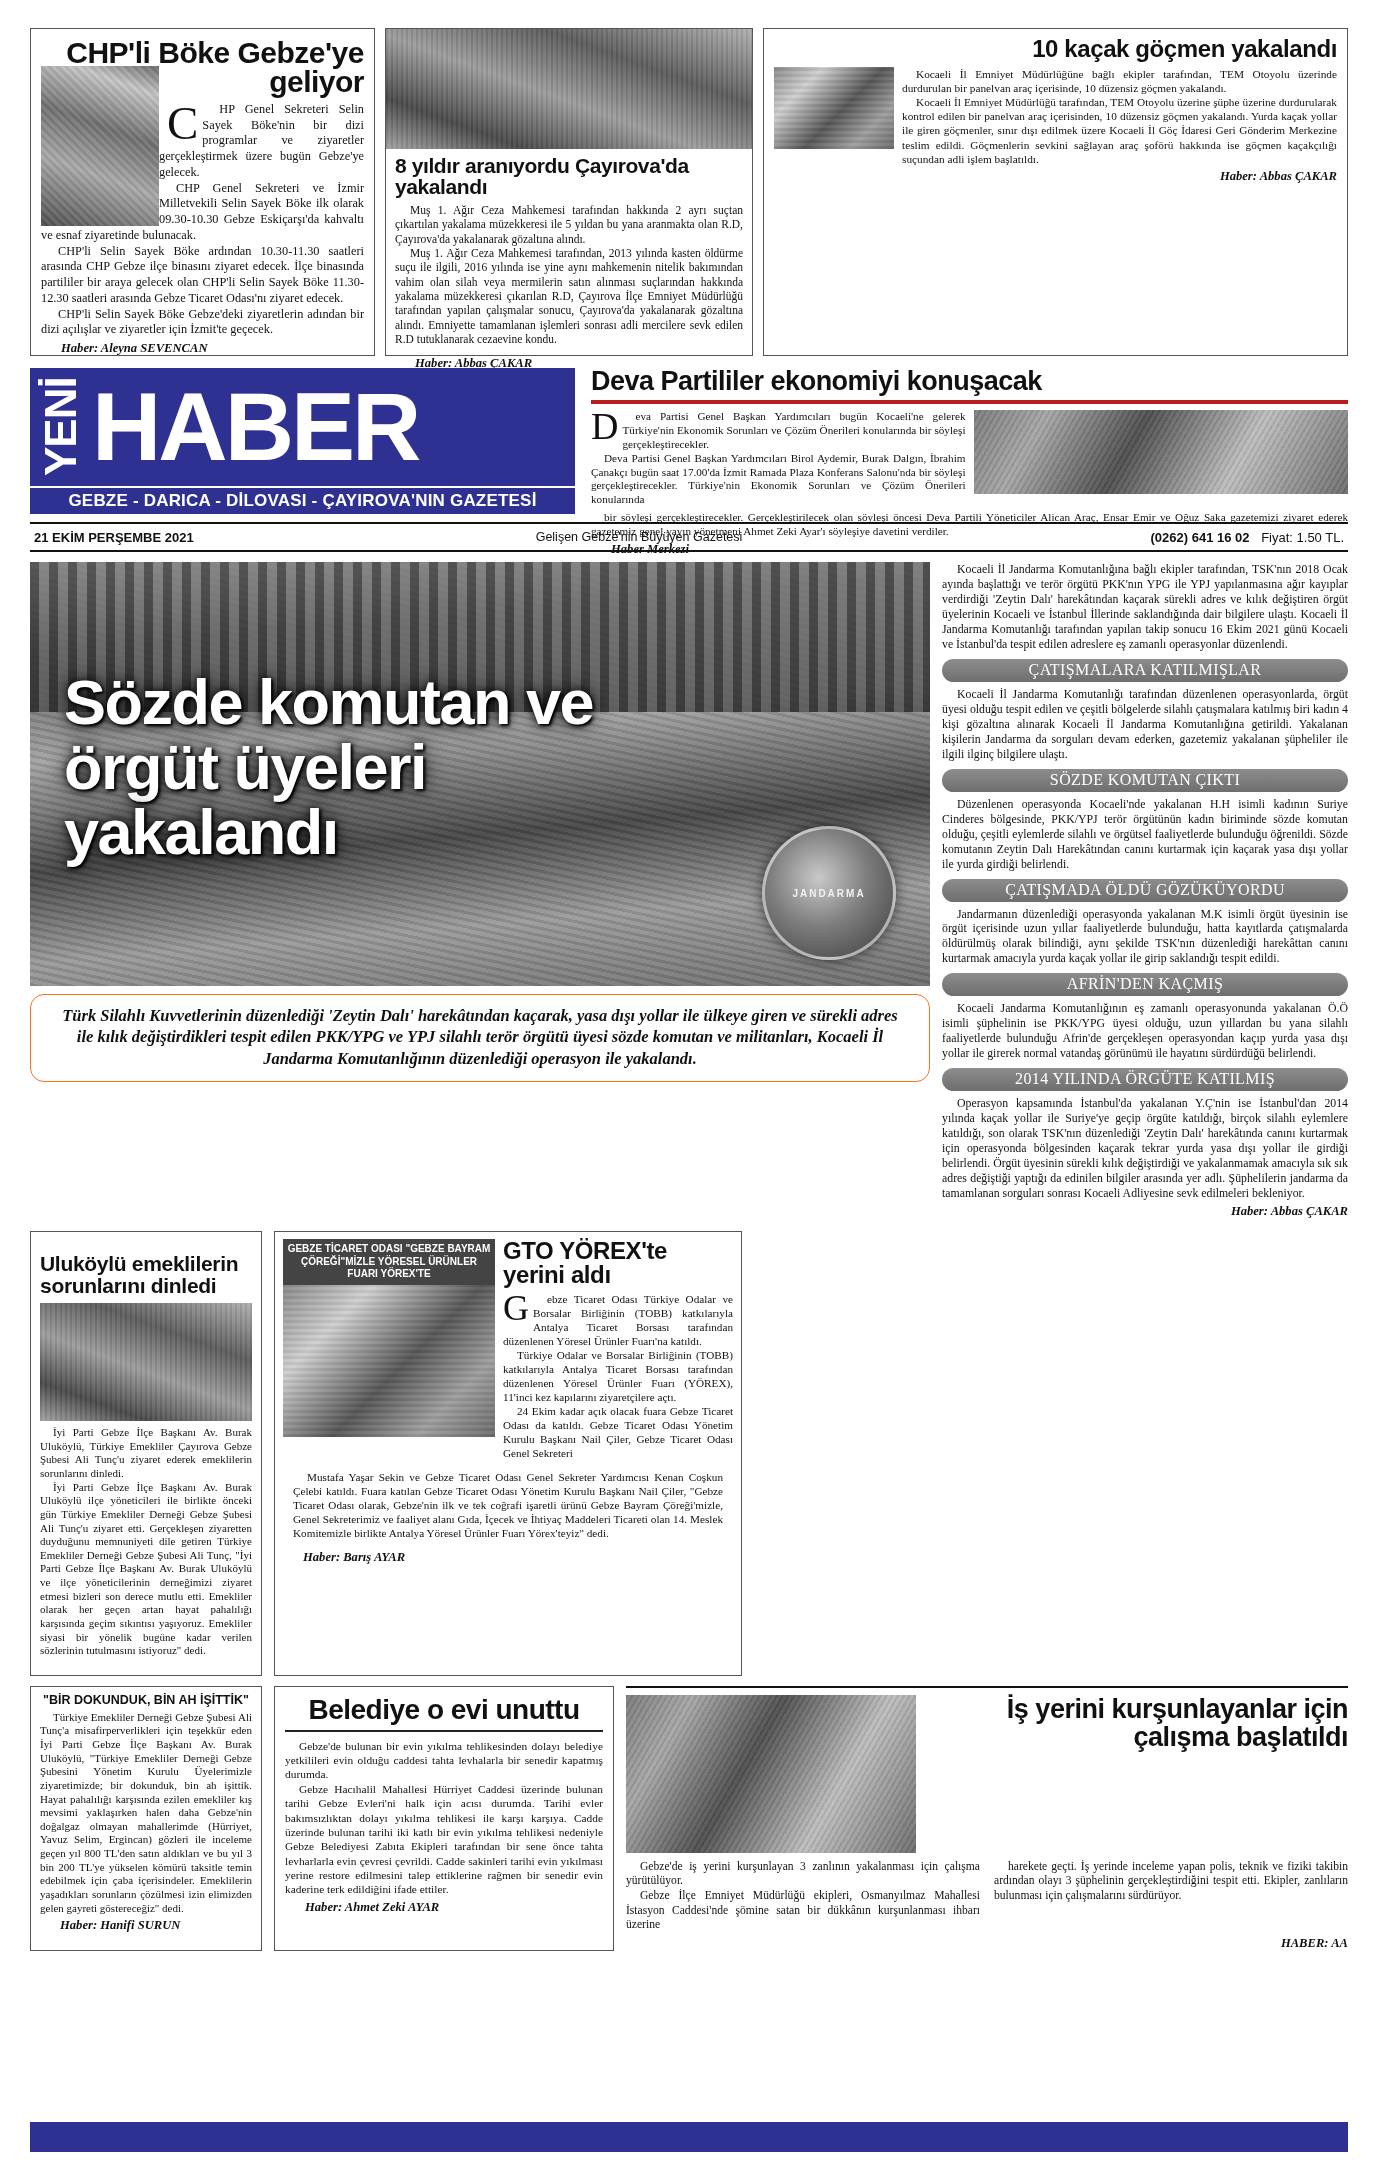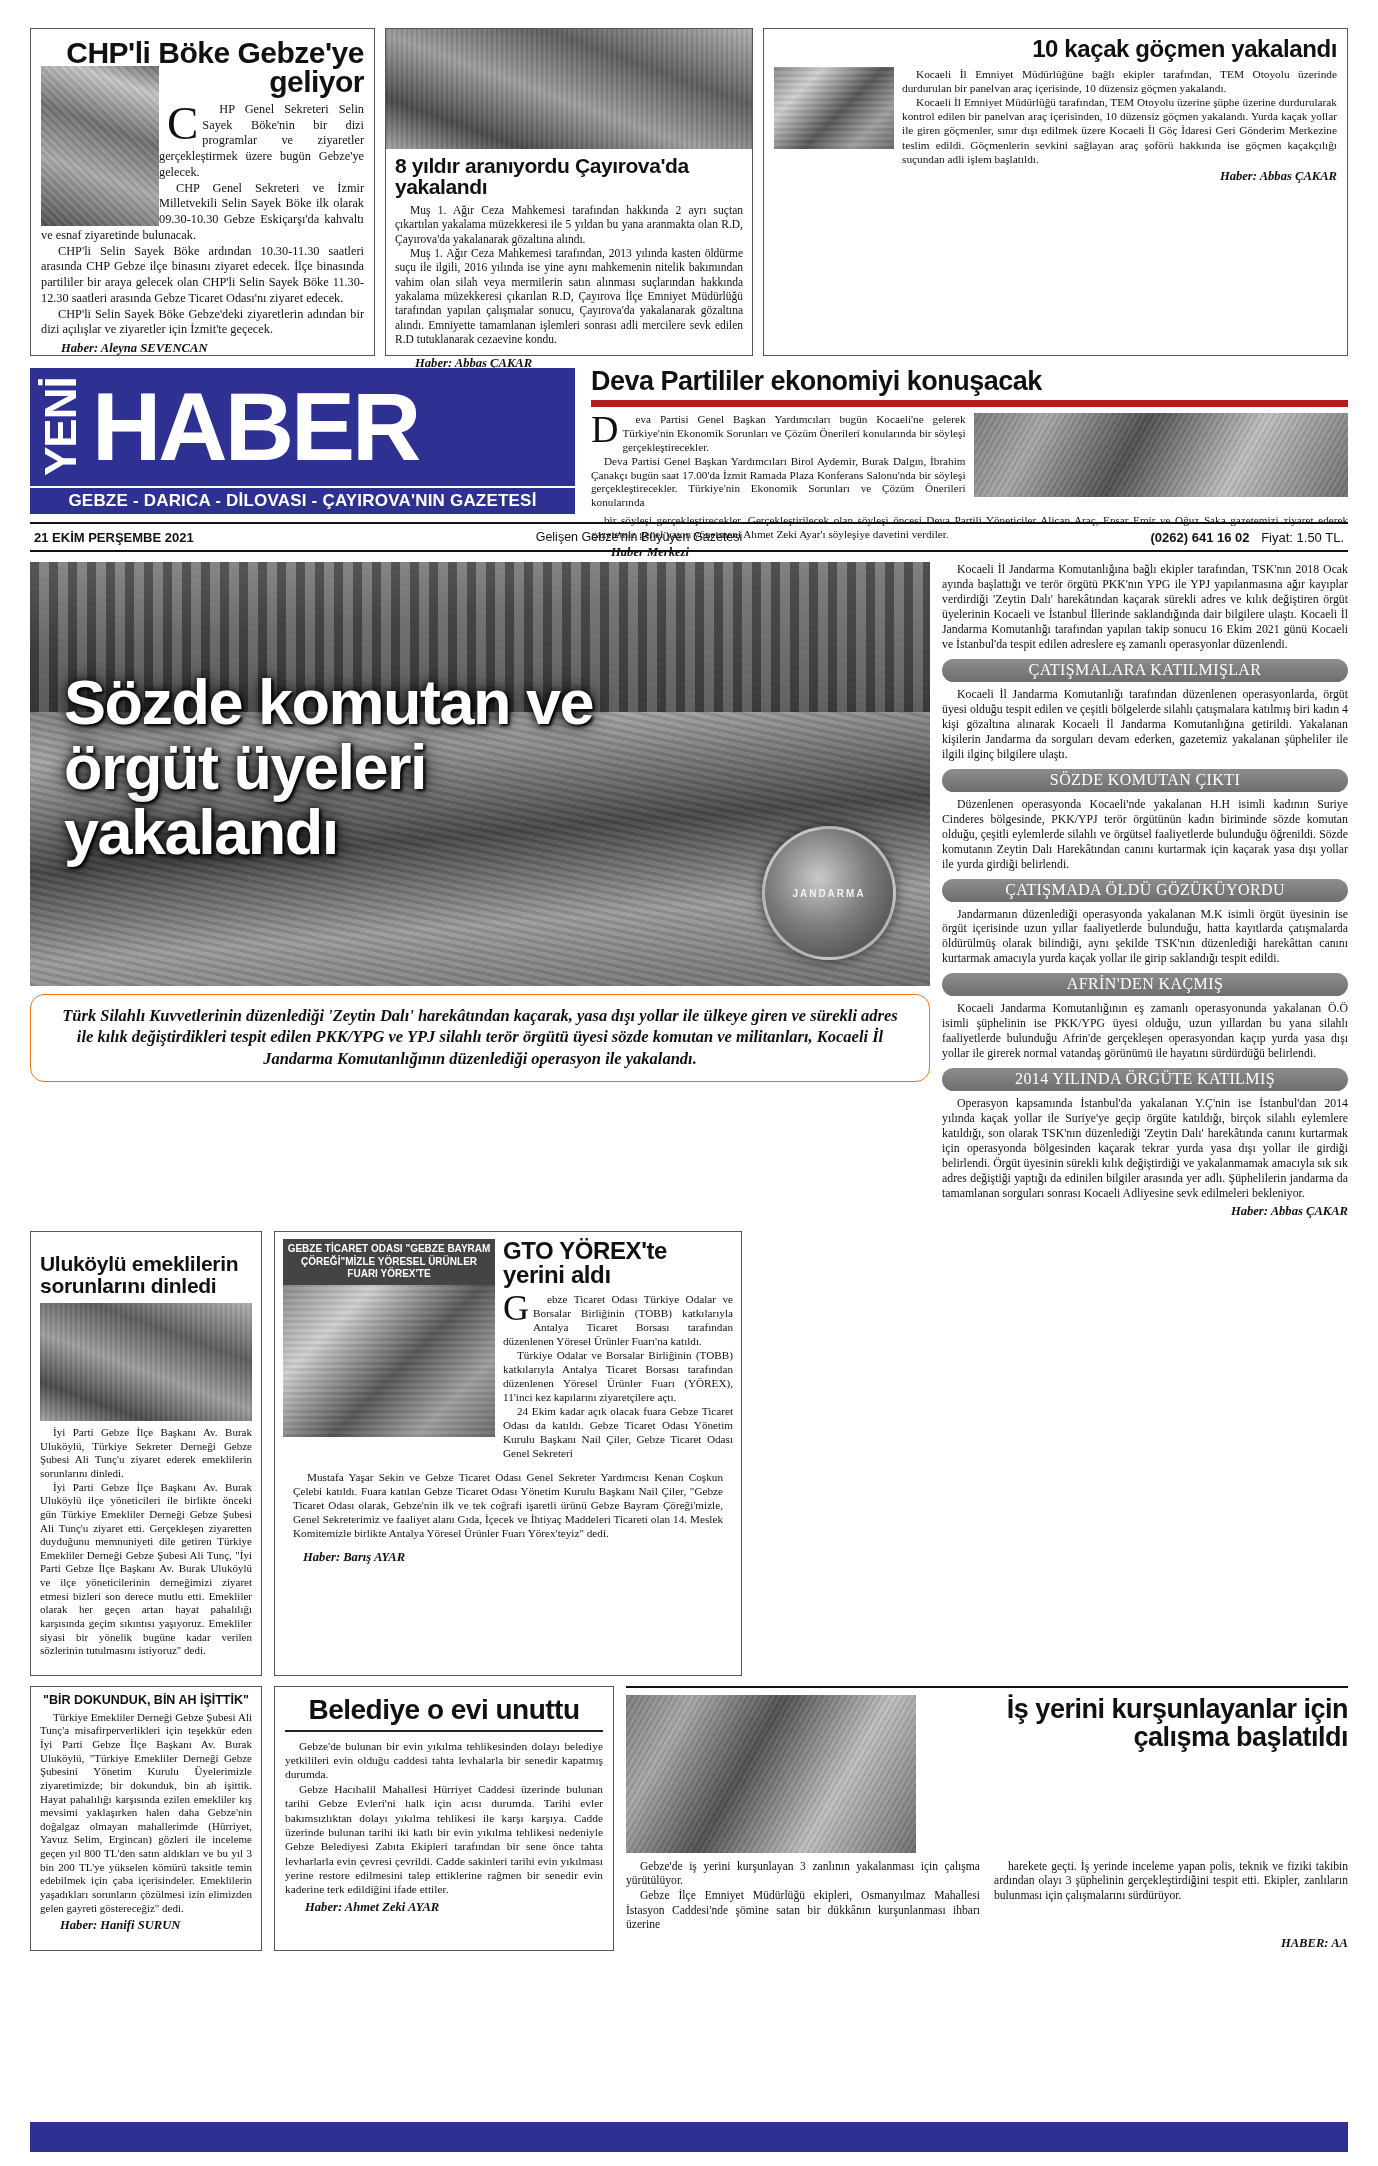--- a/index.html
+++ b/index.html
@@ -115,21 +115,21 @@
   }
   .tagline{
     background:#2e3192;color:#fff;height:26px;line-height:26px;
     font-family:"Liberation Sans", sans-serif;font-weight:bold;
     font-size:17px;text-align:center;letter-spacing:.2px;margin-top:2px;
   }
   .deva{flex:1;position:relative;padding-left:4px;}
   .deva .hl{
     font-family:"Liberation Sans", sans-serif;font-weight:bold;
     font-size:27px;line-height:1;letter-spacing:-.5px;
-    border-bottom:7px solid #b91c1c;padding-bottom:5px;margin-bottom:6px;
+    border-bottom:4px solid #b91c1c;padding-bottom:5px;margin-bottom:6px;
   }
   .deva .inner{display:flex;gap:8px;}
   .deva .col{width:calc(50% - 4px);}
   .deva .photo{width:100%;height:84px;}
   .deva .drop{
     float:left;font-family:"Liberation Serif",serif;font-size:38px;line-height:.78;
     margin:2px 4px 0 0;
   }
   .deva .txt{font-size:11.2px;line-height:1.24;text-align:justify;}
   .deva .txt p{margin:0;text-indent:13px;}
@@ -394,21 +394,21 @@
       <div class="byline right">Haber: Abbas ÇAKAR</div>
     </div>
   </div>
 
   <div class="lowrow">
 
     <div class="box L1" style="padding:17px 9px;">
       <div class="hl">Uluköylü emeklilerin sorunlarını dinledi</div>
       <div class="photo p3"></div>
       <div class="txt">
-          <p>İyi Parti Gebze İlçe Başkanı Av. Burak Uluköylü, Türkiye Sekreter Derneği Gebze Şubesi Ali Tunç'u ziyaret ederek emeklilerin sorunlarını dinledi.</p>
+          <p>İyi Parti Gebze İlçe Başkanı Av. Burak Uluköylü, Türkiye Emekliler Çayırova Gebze Şubesi Ali Tunç'u ziyaret ederek emeklilerin sorunlarını dinledi.</p>
           <p>İyi Parti Gebze İlçe Başkanı Av. Burak Uluköylü ilçe yöneticileri ile birlikte önceki gün Türkiye Emekliler Derneği Gebze Şubesi Ali Tunç'u ziyaret etti. Gerçekleşen ziyaretten duyduğunu memnuniyeti dile getiren Türkiye Emekliler Derneği Gebze Şubesi Ali Tunç, "İyi Parti Gebze İlçe Başkanı Av. Burak Uluköylü ve ilçe yöneticilerinin derneğimizi ziyaret etmesi bizleri son derece mutlu etti. Emekliler olarak her geçen artan hayat pahalılığı karşısında geçim sıkıntısı yaşıyoruz. Emekliler siyasi bir yönelik bugüne kadar verilen sözlerinin tutulmasını istiyoruz" dedi.</p>
         </div>
     </div>
 
     <div class="box L2" style="padding:7px 8px;">
       <div class="top">
         <div class="ph-wrap">
           <div class="ph-cap">GEBZE TİCARET ODASI "GEBZE BAYRAM ÇÖREĞİ"MİZLE YÖRESEL ÜRÜNLER FUARI YÖREX'TE</div>
           <div class="photo p4"></div>
         </div>

